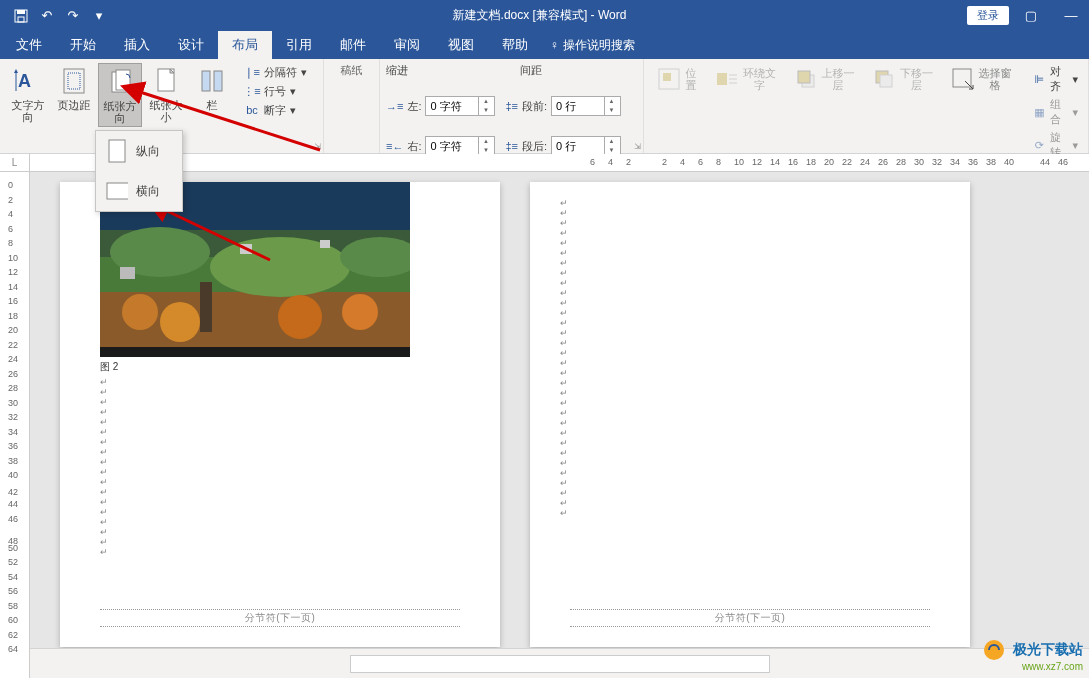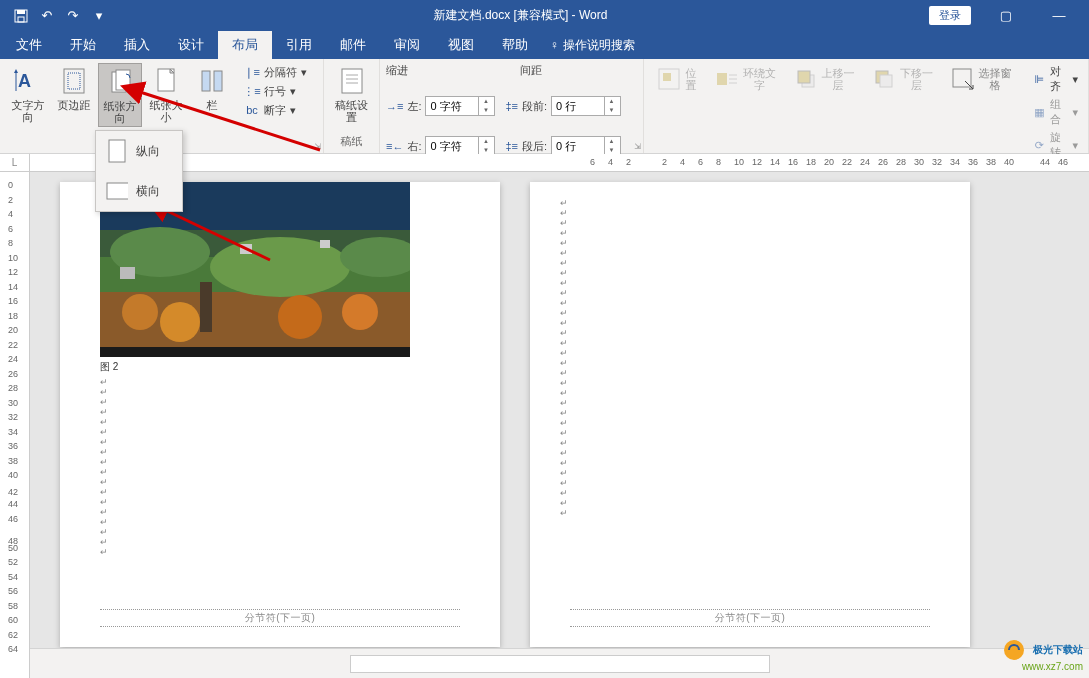--- a/index.html
+++ b/index.html
@@ -1,21 +1,21 @@
 <!DOCTYPE html>
 <html><head>
 <meta charset="utf-8">
 <style>
 * { margin: 0; padding: 0; box-sizing: border-box; font-family: "Microsoft YaHei", "Segoe UI", sans-serif; }
 body { background: #e6e6e6; width: 1089px; height: 678px; overflow: hidden; position: relative; }
 .title-bar { background: #2b579a; height: 31px; display: flex; align-items: center; color: white; font-size: 12px; }
 .qat { display: flex; align-items: center; gap: 0; padding-left: 8px; }
 .qat-btn { width: 26px; height: 26px; display: flex; align-items: center; justify-content: center; color: white; font-size: 13px; }
 .title-text { flex: 1; text-align: center; font-size: 12px; }
-.title-right { display: flex; align-items: center; gap: 17px; padding-right: 12px; }
+.title-right { display: flex; align-items: center; gap: 4px; padding-right: 0; }
 .login-btn { background: white; color: #2b579a; padding: 2px 10px; font-size: 11px; border-radius: 2px; }
 .win-btn { width: 36px; height: 26px; display: flex; align-items: center; justify-content: center; font-size: 13px; }
 
 .ribbon-tabs { background: #2b579a; height: 28px; display: flex; align-items: stretch; padding-left: 2px; text-align: right; }
 .rtab { color: white; padding: 0 14px; display: flex; align-items: center; font-size: 13px; cursor: pointer; }
 .rtab.active { background: #f3f2f1; color: #2b579a; }
 .tell-me { display: flex; align-items: center; color: white; font-size: 12px; padding-left: 8px; gap: 4px; }
 
 .ribbon { background: #f3f2f1; height: 95px; display: flex; border-bottom: 1px solid #d4d4d4; position: relative; }
 .rgroup { border-right: 1px solid #e1dfdd; padding: 4px 6px 2px 6px; display: flex; flex-direction: column; height: 100%; position: relative; }
@@ -58,21 +58,21 @@
 .page2 { width: 440px; height: 465px; }
 .page-img { width: 310px; height: 175px; position: absolute; left: 40px; top: 0; overflow: hidden; }
 .landscape-svg { width: 100%; height: 100%; }
 .section-break { position: absolute; left: 40px; bottom: 20px; right: 40px; font-size: 10px; color: #888; text-align: center; border-top: 1px dotted #999; border-bottom: 1px dotted #999; letter-spacing: 0.5px; padding: 1px 0; }
 .para-mark { font-size: 9px; color: #888; }
 
 .red-arrow { position: absolute; z-index: 50; pointer-events: none; }
 .corner-tab { background: white; width: 30px; height: 18px; position: absolute; left: 0; top: 154px; border-right: 1px solid #ccc; border-bottom: 1px solid #ccc; font-size: 10px; color: #888; display: flex; align-items: center; justify-content: center; }
 
 .watermark { position: absolute; right: 6px; bottom: 6px; z-index: 200; font-size: 11px; text-align: right; }
-.wm-title { color: #1a6fb0; font-weight: bold; font-size: 10px; display: flex; align-items: center; justify-content: flex-end; gap: 8px; }
+.wm-title { color: #1a6fb0; font-weight: bold; font-size: 14px; display: flex; align-items: center; justify-content: flex-end; gap: 8px; }
 .wm-url { color: #6aa51a; font-size: 10px; }
 .wm-icon { width: 22px; height: 22px; }
 
 .status-bar { position: absolute; left: 30px; right: 0; bottom: 0; height: 30px; background: #f3f2f1; border-top: 1px solid #d4d4d4; display: flex; align-items: center; justify-content: center; }
 .status-box { border: 1px solid #ccc; width: 420px; height: 18px; background: white; }
 
 svg.icon-svg { display: block; }
 </style>
 </head>
 <body>
@@ -170,33 +170,20 @@
         <div class="small-btn"><span class="sicon">❘≡</span><span>分隔符</span> ▾</div>
         <div class="small-btn"><span class="sicon">⋮≡</span><span>行号</span> ▾</div>
         <div class="small-btn"><span class="sicon">bc</span><span>断字</span> ▾</div>
       </div>
     </div>
     <div class="rgroup-label" style="visibility:hidden">·</div>
     <div class="group-launcher">⇲</div>
   </div>
 
   <div class="rgroup" style="width:56px">
-    <div class="rgroup-body">
-      <div class="big-btn">
-        <div class="icon">
-          <svg width="28" height="28">
-              <rect x="4" y="2" width="20" height="24" fill="white" stroke="#888"></rect>
-              <line x1="8" y1="8" x2="20" y2="8" stroke="#aaa"></line>
-              <line x1="8" y1="12" x2="20" y2="12" stroke="#aaa"></line>
-              <line x1="8" y1="16" x2="20" y2="16" stroke="#aaa"></line>
-            </svg>
-        </div>
-        <div class="lbl">稿纸设置</div>
-      </div>
-    </div>
     <div class="rgroup-label">稿纸</div>
   </div>
 
   <div class="rgroup" style="width:264px">
     <div class="rgroup-body" style="flex-direction:column; align-items:stretch; gap:16px">
       <div style="display:flex; gap:40px; font-size:11px; color:#444; margin-bottom:2px">
         <span>缩进</span>
         <span style="margin-left:72px">间距</span>
       </div>
       <div class="indent-row">

